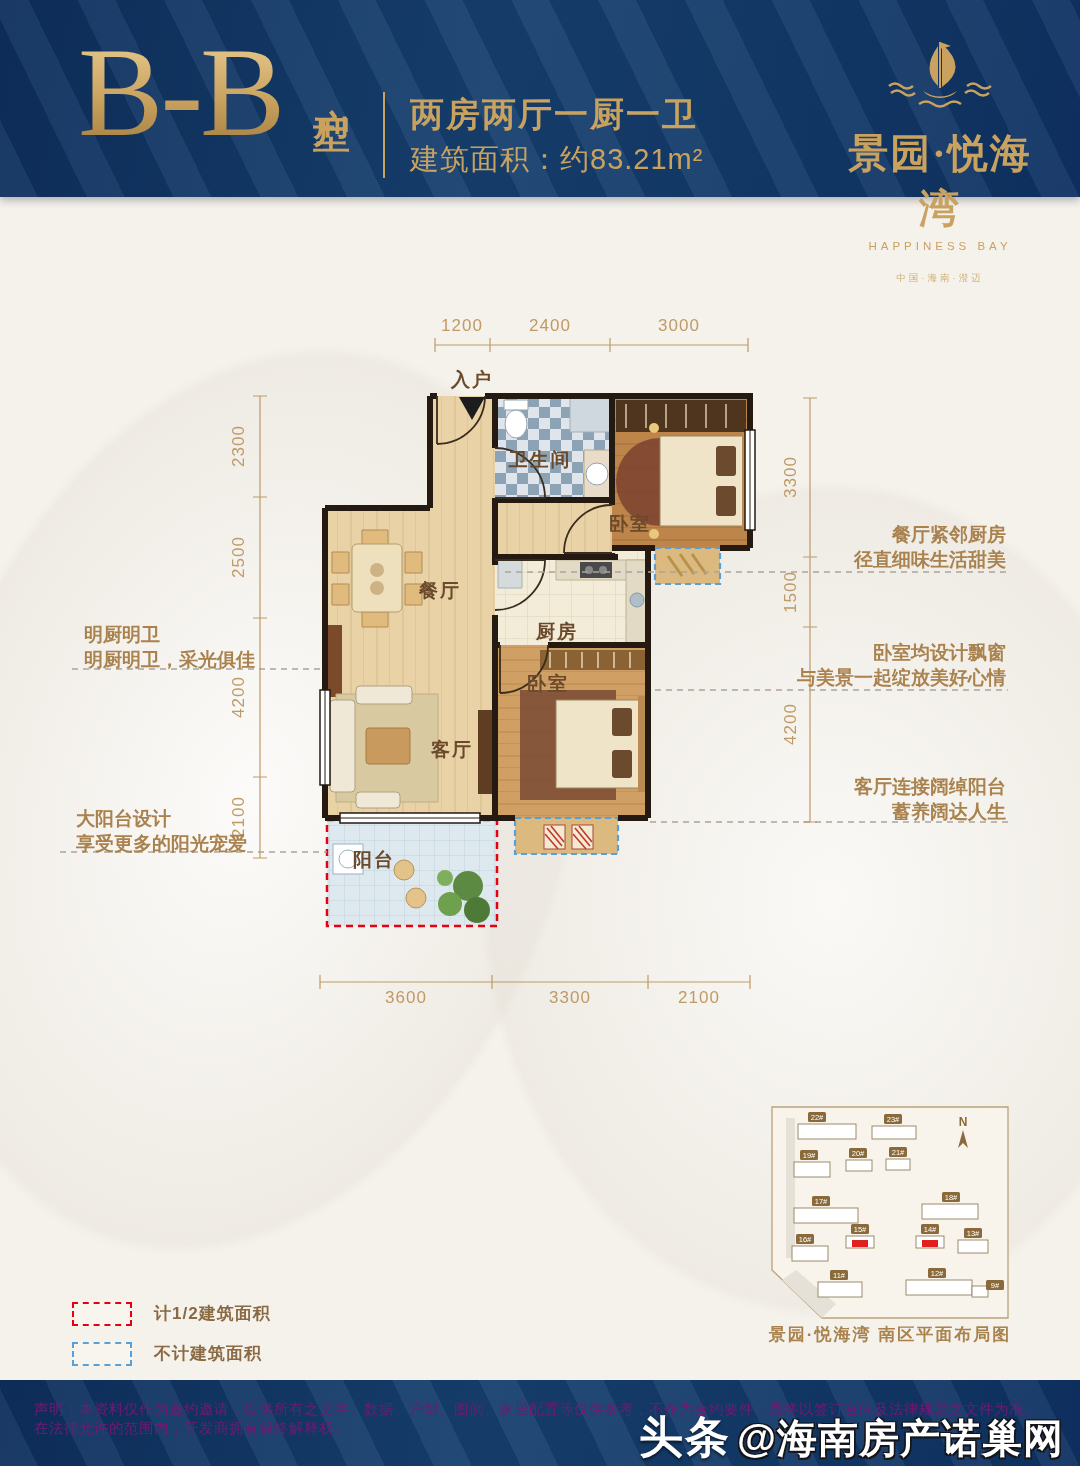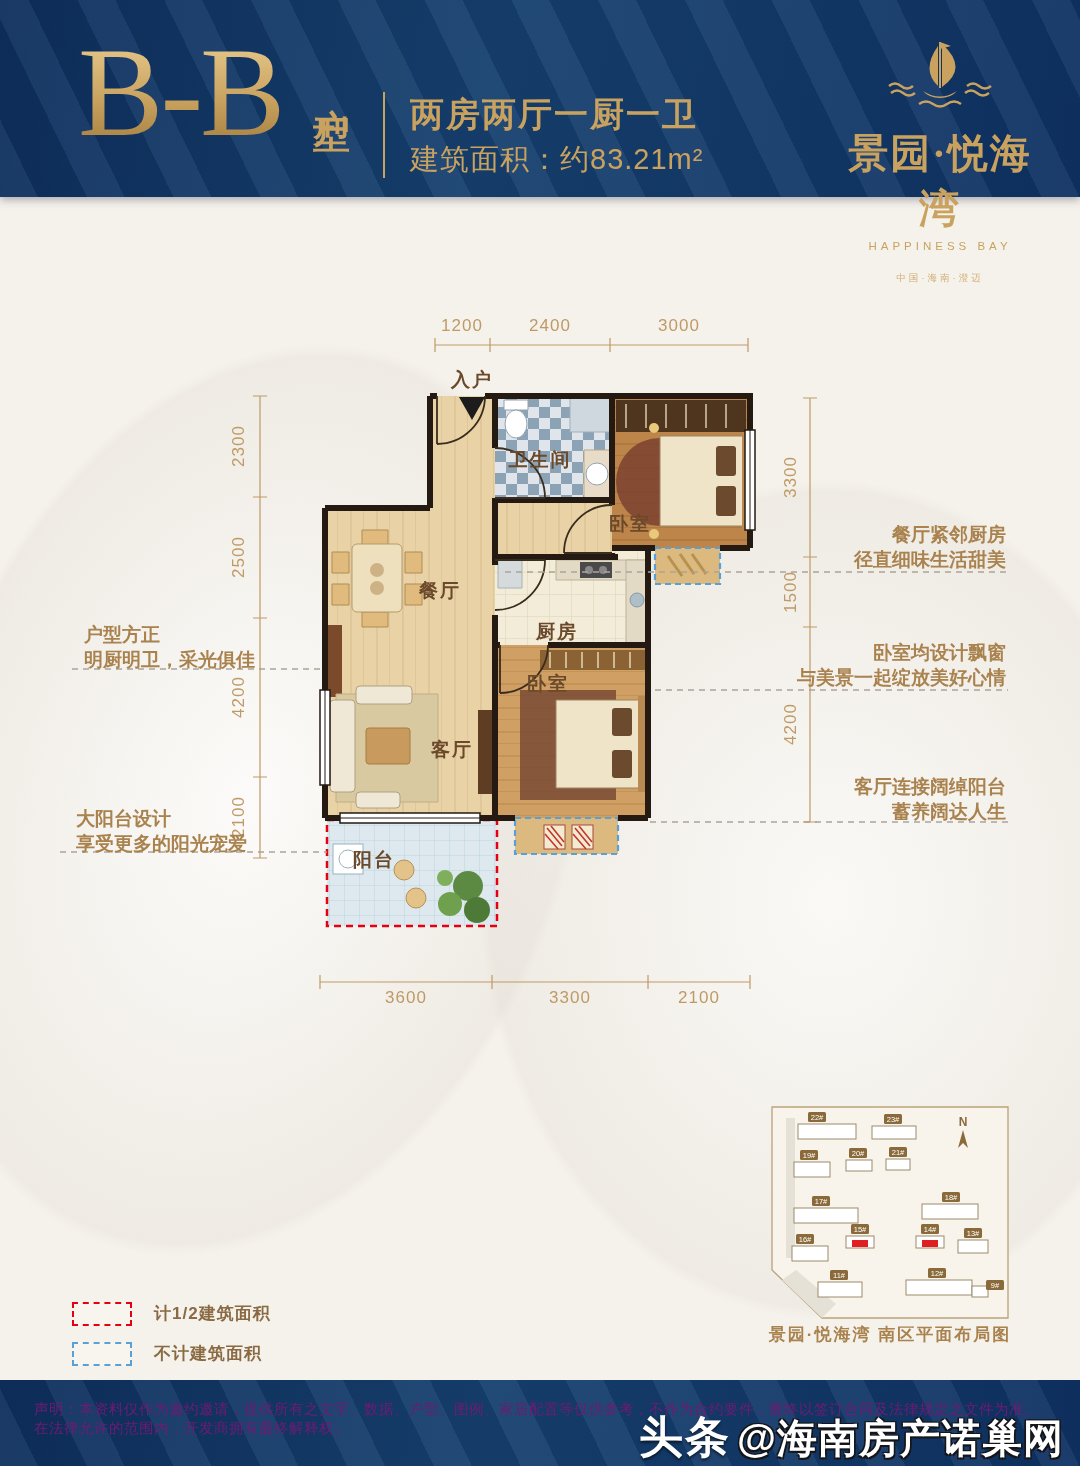--- a/index.html
+++ b/index.html
@@ -377,21 +377,21 @@
       </g>
       <g>
         <text x="963" y="1126" text-anchor="middle" font-size="12" font-weight="bold" fill="#8a6a3a">N</text>
         <polygon points="963,1130 958,1148 963,1143 968,1148" fill="#8a6a3a"></polygon>
       </g>
       <text class="site-caption" x="890" y="1340" text-anchor="middle">景园·悦海湾 南区平面布局图</text>
     </g>
   </svg>
 
   <div class="ann" style="left:84px;top:622px;">
-    <div>户型方正</div>
+    <div>明厨明卫</div>
     <div>明厨明卫，采光俱佳</div>
   </div>
   <div class="ann" style="left:76px;top:806px;">
     <div>大阳台设计</div>
     <div>享受更多的阳光宠爱</div>
   </div>
   <div class="ann right" style="right:74px;top:522px;width:300px;">
     <div>餐厅紧邻厨房</div>
     <div>径直细味生活甜美</div>
   </div>

